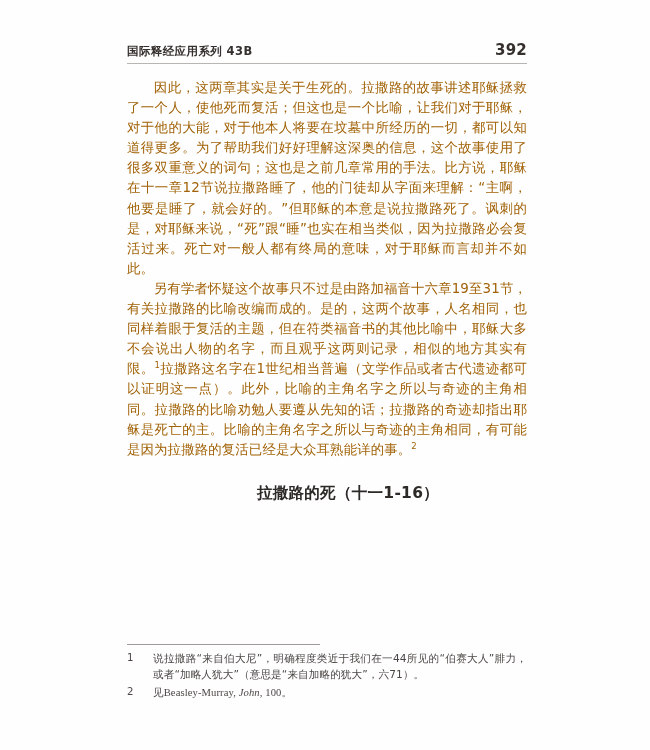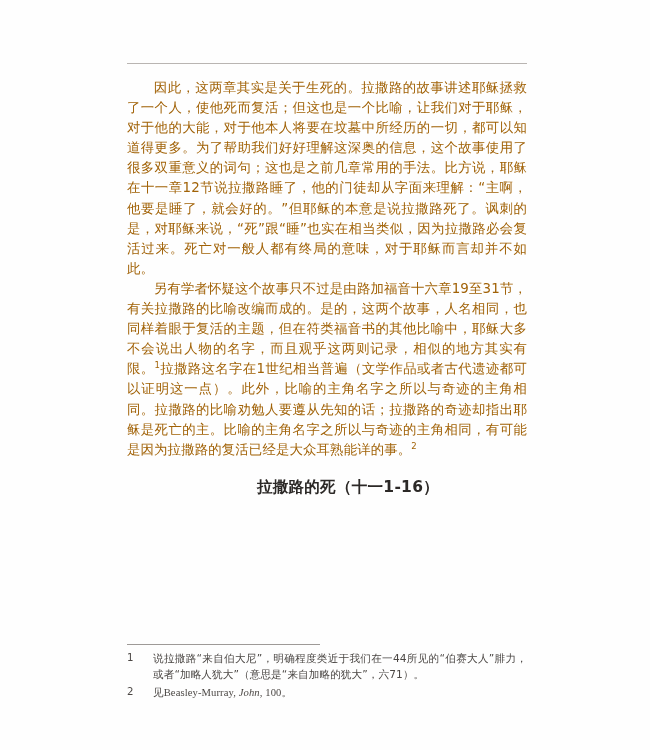--- a/index.html
+++ b/index.html
@@ -86,21 +86,21 @@
     padding: 0;
     font-size: 15.5px;
     font-weight: 700;
     color: #2c2927;
     text-indent: 0;
     text-align: center;
     letter-spacing: 0.3px;
     line-height: 20px;
   }
   .heading-wrap {
-    margin-top: 17px;
+    margin-top: 23px;
     margin-bottom: 7px;
     padding-left: 42px;
   }
 
   
   .fn-rule {
     position: absolute;
     left: 127px;
     top: 644px;
     width: 193px;
@@ -137,20 +137,24 @@
   }
   .latin {
     font-family: "Liberation Serif", "DejaVu Serif", serif;
   }
 </style>
 </head>
 <body>
 
 <div class="page">
 
+  <div class="running-head">
+    <span class="running-head-title">国际释经应用系列  43B</span>
+    <span class="running-head-folio">392</span>
+  </div>
   <div class="head-rule"></div>
 
   <div class="textblock">
 
     <p class="body">因此，这两章其实是关于生死的。拉撒路的故事讲述耶稣拯救了一个人，使他死而复活；但这也是一个比喻，让我们对于耶稣，对于他的大能，对于他本人将要在坟墓中所经历的一切，都可以知道得更多。为了帮助我们好好理解这深奥的信息，这个故事使用了很多双重意义的词句；这也是之前几章常用的手法。比方说，耶稣在十一章12节说拉撒路睡了，他的门徒却从字面来理解：“主啊，他要是睡了，就会好的。”但耶稣的本意是说拉撒路死了。讽刺的是，对耶稣来说，“死”跟“睡”也实在相当类似，因为拉撒路必会复活过来。死亡对一般人都有终局的意味，对于耶稣而言却并不如此。</p>
 
 
     <p class="body"><span>另有学者怀疑这个故事只不过是由路加福音十六章19至31节，有关拉撒路的比喻改编而成的。是的，这两个故事，人名相同，也同样着眼于复活的主题，但在符类福音书的其他比喻中，耶稣大多不会说出人物的名字，而且观乎这两则记录，相似的地方其实有限。</span><sup class="fn">1</sup><span>拉撒路这名字在1世纪相当普遍（文学作品或者古代遗迹都可以证明这一点）。此外，比喻的主角名字之所以与奇迹的主角相同。拉撒路的比喻劝勉人要遵从先知的话；拉撒路的奇迹却指出耶稣是死亡的主。比喻的主角名字之所以与奇迹的主角相同，有可能是因为拉撒路的复活已经是大众耳熟能详的事。</span><sup class="fn">2</sup></p>
 
     <div class="heading-wrap">

